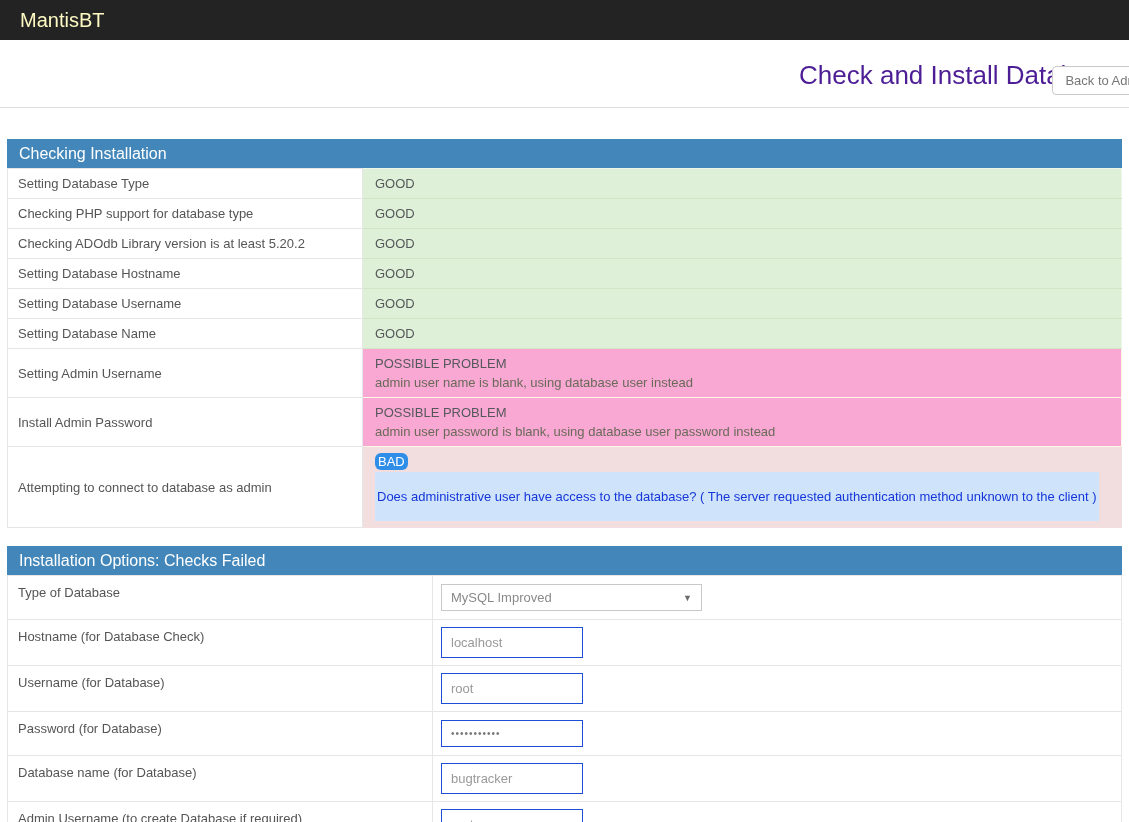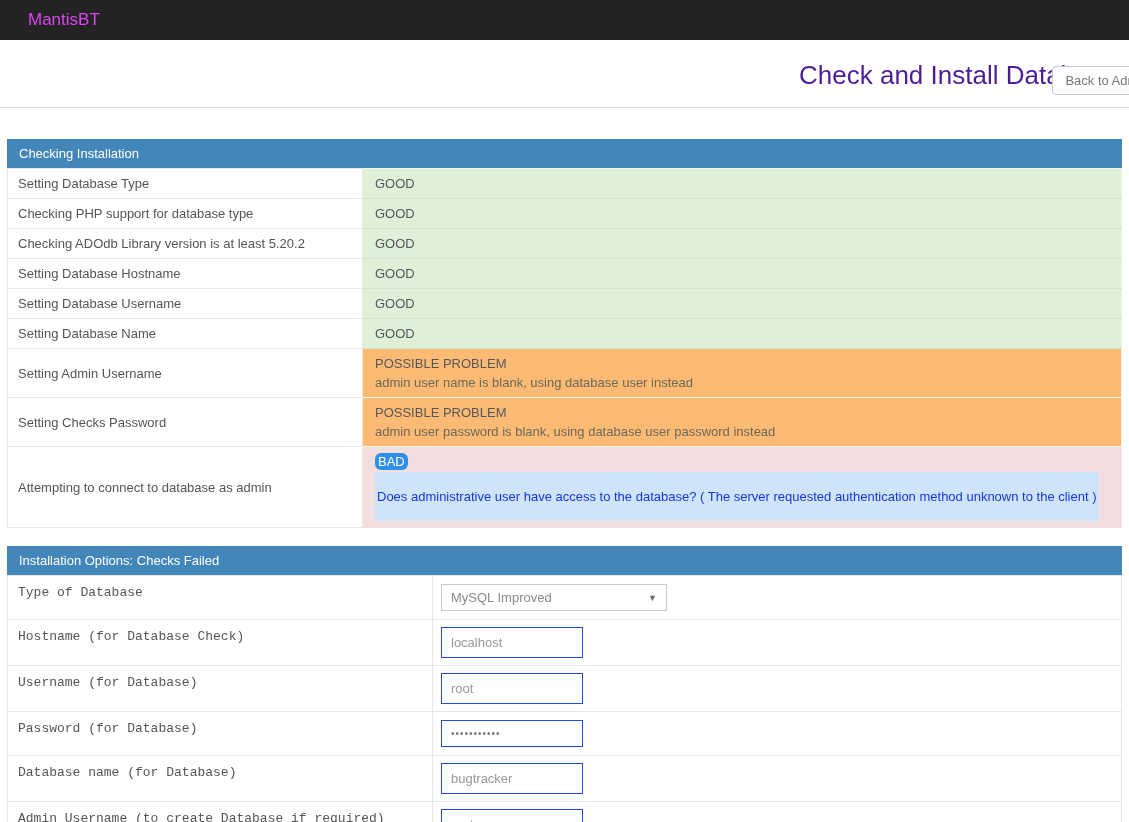--- a/index.html
+++ b/index.html
@@ -8,67 +8,67 @@
     width: 1129px; height: 822px; overflow: hidden;
     background: #ffffff;
     font-family: "Liberation Sans", "DejaVu Sans", sans-serif;
     font-size: 13px; color: #555;
   }
   
   .navbar {
     height: 40px; background: #232323; color: #fff;
     display: flex; align-items: center; padding: 0 20px;
   }
-  .brand { font-size: 17px; color: #d946ef; cursor: pointer; margin-left: 8px; }
+  .brand { font-size: 20px; color: #fef9c3; cursor: pointer; }
 
   
   .page-head { position: relative; padding: 20px 12px 16px 12px; border-bottom: 1px solid #ddd; }
   .page-title { margin: 0; font-size: 26px; font-weight: 400; color: #4c1d95; text-align: right; }
   .back-btn {
     position: absolute; top: 26px; right: -78px;
     background: #fff; border: 1px solid #c9c9c9; border-radius: 4px;
     padding: 6px 12px; font-size: 13px; color: #767676;
     font-family: "Liberation Sans", sans-serif; cursor: pointer; white-space: nowrap;
   }
 
   
   .panel { margin: 31px 7px 0 7px; }
   .panel + .panel { margin-top: 18px; }
   .panel-header {
     background: #4387ba; color: #ffffff;
-    font-size: 13px; padding: 5px 12px; line-height: 19px;
+    font-size: 16px; padding: 5px 12px; line-height: 19px;
   }
   table { width: 100%; border-collapse: collapse; table-layout: fixed; }
   td { border: 1px solid #e6e6e6; vertical-align: middle; }
 
   
   .t1 td.label { width: 355px; background: #fff; color: #555; padding: 6px 10px; }
   .t1 td.status { padding: 6px 12px; color: #55585a; }
   .t1 td.status.good { background: #dff0d8; border-color: #eef6ea; border-bottom-color: #d0e6c6; }
-  .t1 td.status.warn { background: #fdba74; border-color: #fcf8e3; margin-top: 12px; }
+  .t1 td.status.warn { background: #f9a8d4; border-color: #fcf8e3; margin-top: 12px; }
   .t1 td.status.bad  { background: #f2dede; border-color: #f2dede; }
   .status-text { line-height: 17px; }
   .detail { line-height: 17px; margin-top: 2px; color: #6a6a58; }
   .sel {
     display: inline-block; background: #2f8fe8; color: #fff; padding: 0 3px; border-radius: 6px;
   }
   .sel-detail {
     color: #1536d8; background: #cfe4fb; display: inline-block; padding: 16px 2px;
   }
 
   
-  .t2 td.label { width: 425px; background: #fff; color: #555; padding: 9px 10px; vertical-align: top; font-family: Liberation Mono, monospace; }
+  .t2 td.label { width: 425px; background: #fff; color: #555; padding: 9px 10px; vertical-align: top; }
   .t2 td.control { padding: 7px 8px; height: 44px; }
   .text-input {
     width: 142px; padding: 7px 9px; border: 1px solid #1d4ed8; border-radius: 0;
     font-family: "Liberation Sans", sans-serif; font-size: 13px; color: #999; background: #fff;
   }
   .pw { font-size: 10px; letter-spacing: 1px; color: #777; }
   .select-box {
-    width: 226px; border: 1px solid #c9c9c9; background: #fff;
+    width: 261px; border: 1px solid #c9c9c9; background: #fff;
     padding: 5px 9px; color: #8a8a8a; display: flex; align-items: center;
     justify-content: space-between; cursor: pointer;
   }
   .select-box .arr { color: #6b6b6b; font-size: 9px; }
 </style>
 </head>
 <body>
 
 <header class="navbar">
   <span class="brand">MantisBT</span>
@@ -120,21 +120,21 @@
           </td>
         </tr>
         <tr>
           <td class="label">Setting Admin Username</td>
           <td class="status warn">
             <div class="status-text">POSSIBLE PROBLEM</div>
             <div class="detail">admin user name is blank, using database user instead</div>
           </td>
         </tr>
         <tr>
-          <td class="label">Setting Checks Password</td>
+          <td class="label">Install Admin Password</td>
           <td class="status warn">
             <div class="status-text">POSSIBLE PROBLEM</div>
             <div class="detail">admin user password is blank, using database user password instead</div>
           </td>
         </tr>
         <tr>
           <td class="label">Attempting to connect to database as admin</td>
           <td class="status bad">
             <div class="status-text"><span class="sel">BAD</span></div>
             <div class="detail"><span class="sel-detail">Does administrative user have access to the database? ( The server requested authentication method unknown to the client )</span></div>

